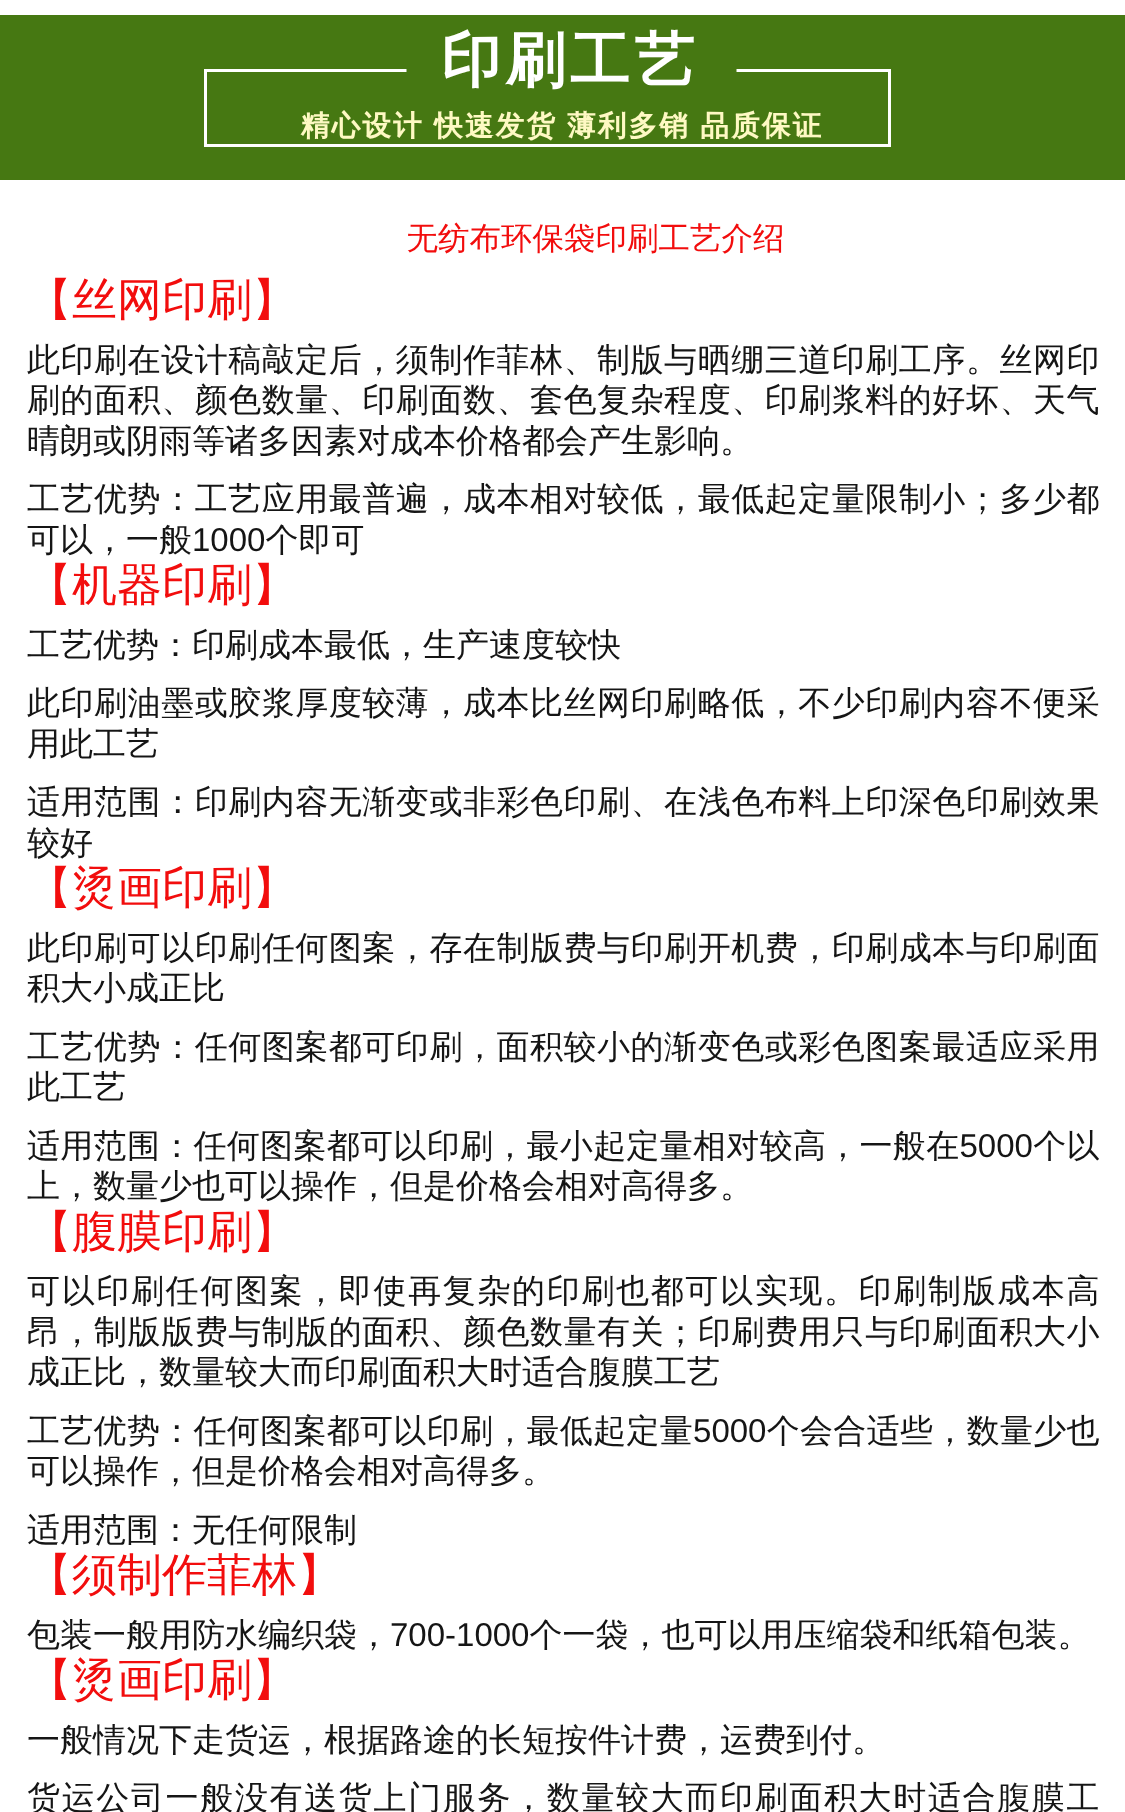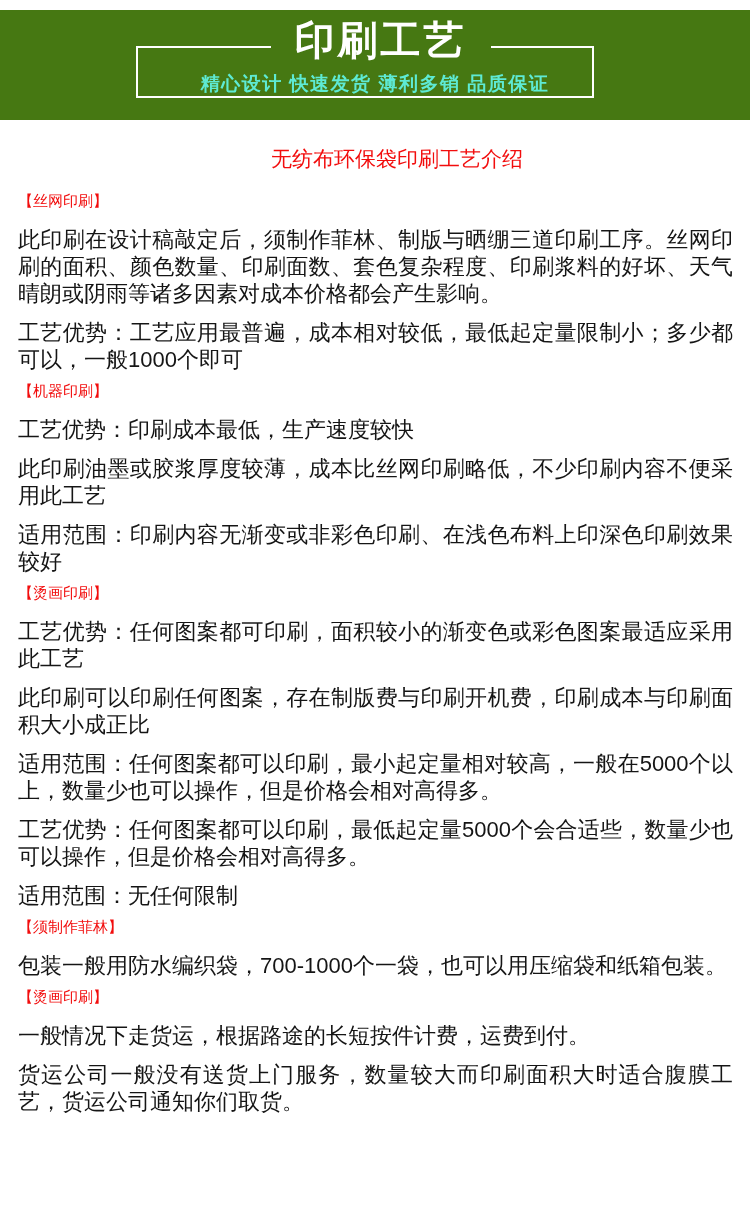--- a/index.html
+++ b/index.html
@@ -50,21 +50,21 @@
     font-weight:bold;
     letter-spacing:3px;
     line-height:1.15;
   }
   .banner-sub{
     position:absolute;
     top:61px;
     left:0;
     width:100%;
     text-align:center;
-    color:#5eead4;
+    color:#fef9c3;
     font-size:19px;
     font-weight:bold;
     letter-spacing:1.5px;
     z-index:2;
   }
 
   
   .page-title{
     margin:25px 0 14px;
     text-align:center;
@@ -73,21 +73,21 @@
     font-weight:normal;
     padding-left:44px;
   }
 
   
   .content{
     padding:0 17px 20px 18px;
   }
   .section h3{
     margin:0 0 6px;
-    font-size:15px;
+    font-size:30px;
     line-height:27px;
     font-weight:normal;
     color:var(--accent-red);
   }
   .section p{
     margin:12px 0 4px;
     font-size:22px;
     line-height:27px;
     color:var(--body-text);
     text-align:justify;
@@ -118,26 +118,28 @@
 
     <div class="section">
       <h3>【机器印刷】</h3>
       <p>工艺优势：印刷成本最低，生产速度较快</p>
       <p>此印刷油墨或胶浆厚度较薄，成本比丝网印刷略低，不少印刷内容不便采用此工艺</p>
       <p>适用范围：印刷内容无渐变或非彩色印刷、在浅色布料上印深色印刷效果较好</p>
     </div>
 
     <div class="section">
       <h3>【烫画印刷】</h3>
+      <p>此印刷可以印刷任何图案，存在制版费与印刷开机费，印刷成本与印刷面积大小成正比</p>
       <p>工艺优势：任何图案都可印刷，面积较小的渐变色或彩色图案最适应采用此工艺</p>
-      <p>此印刷可以印刷任何图案，存在制版费与印刷开机费，印刷成本与印刷面积大小成正比</p>
       <p>适用范围：任何图案都可以印刷，最小起定量相对较高，一般在5000个以上，数量少也可以操作，但是价格会相对高得多。</p>
     </div>
 
     <div class="section">
+      <h3>【腹膜印刷】</h3>
+      <p>可以印刷任何图案，即使再复杂的印刷也都可以实现。印刷制版成本高昂，制版版费与制版的面积、颜色数量有关；印刷费用只与印刷面积大小成正比，数量较大而印刷面积大时适合腹膜工艺</p>
       <p>工艺优势：任何图案都可以印刷，最低起定量5000个会合适些，数量少也可以操作，但是价格会相对高得多。</p>
       <p>适用范围：无任何限制</p>
     </div>
 
     <div class="section">
       <h3>【须制作菲林】</h3>
       <p>包装一般用防水编织袋，700-1000个一袋，也可以用压缩袋和纸箱包装。</p>
     </div>
 
     <div class="section">

